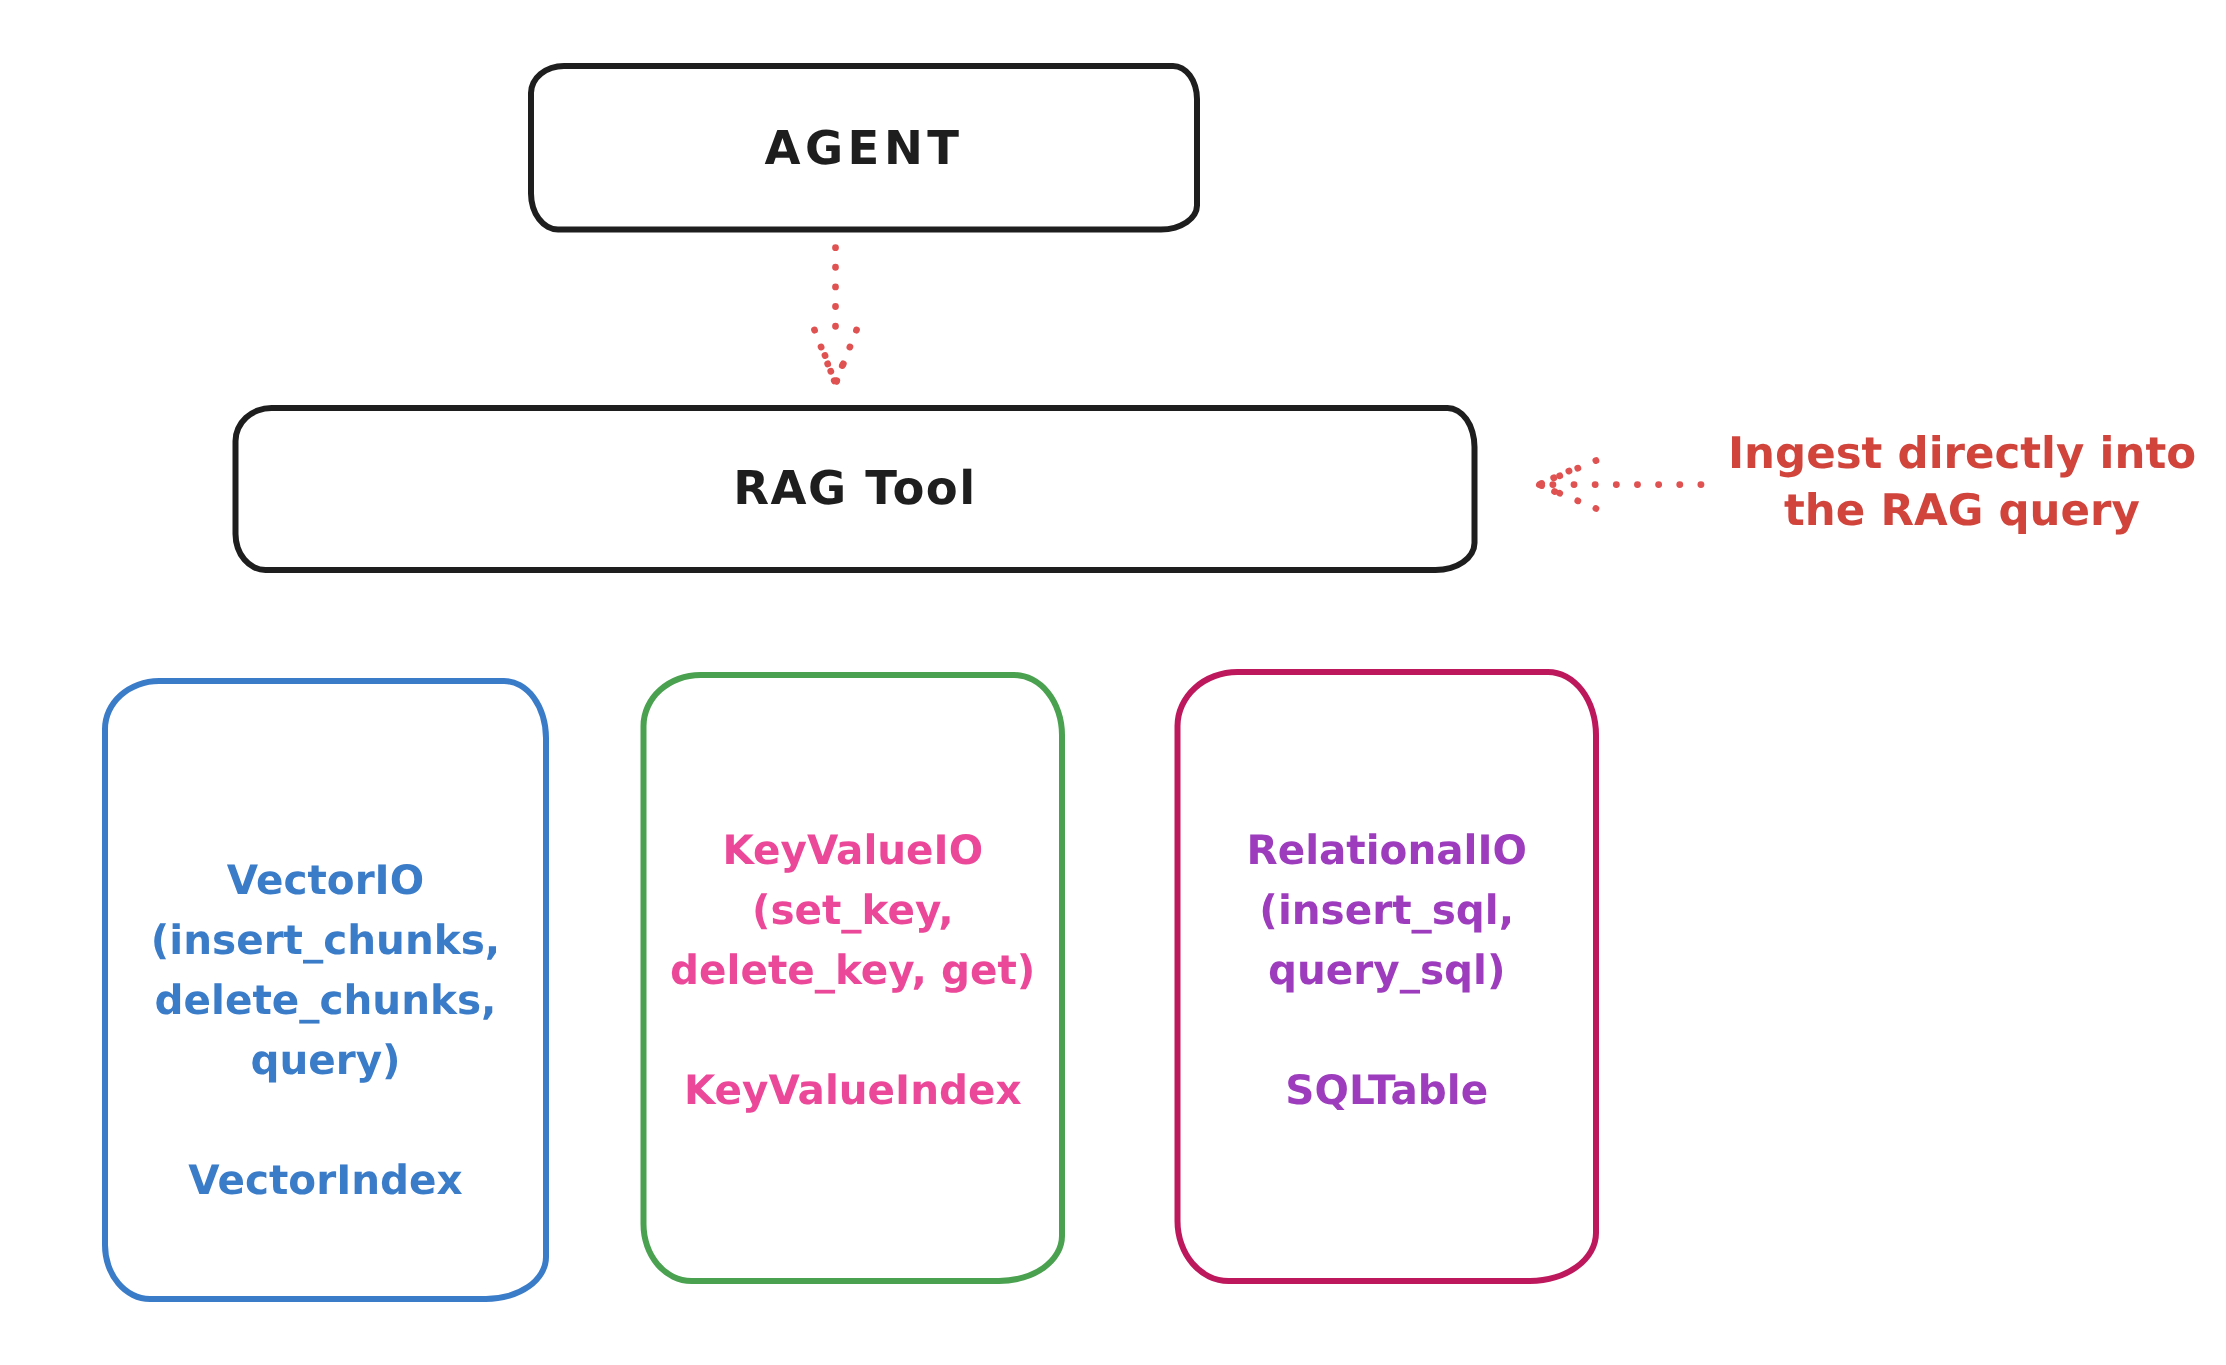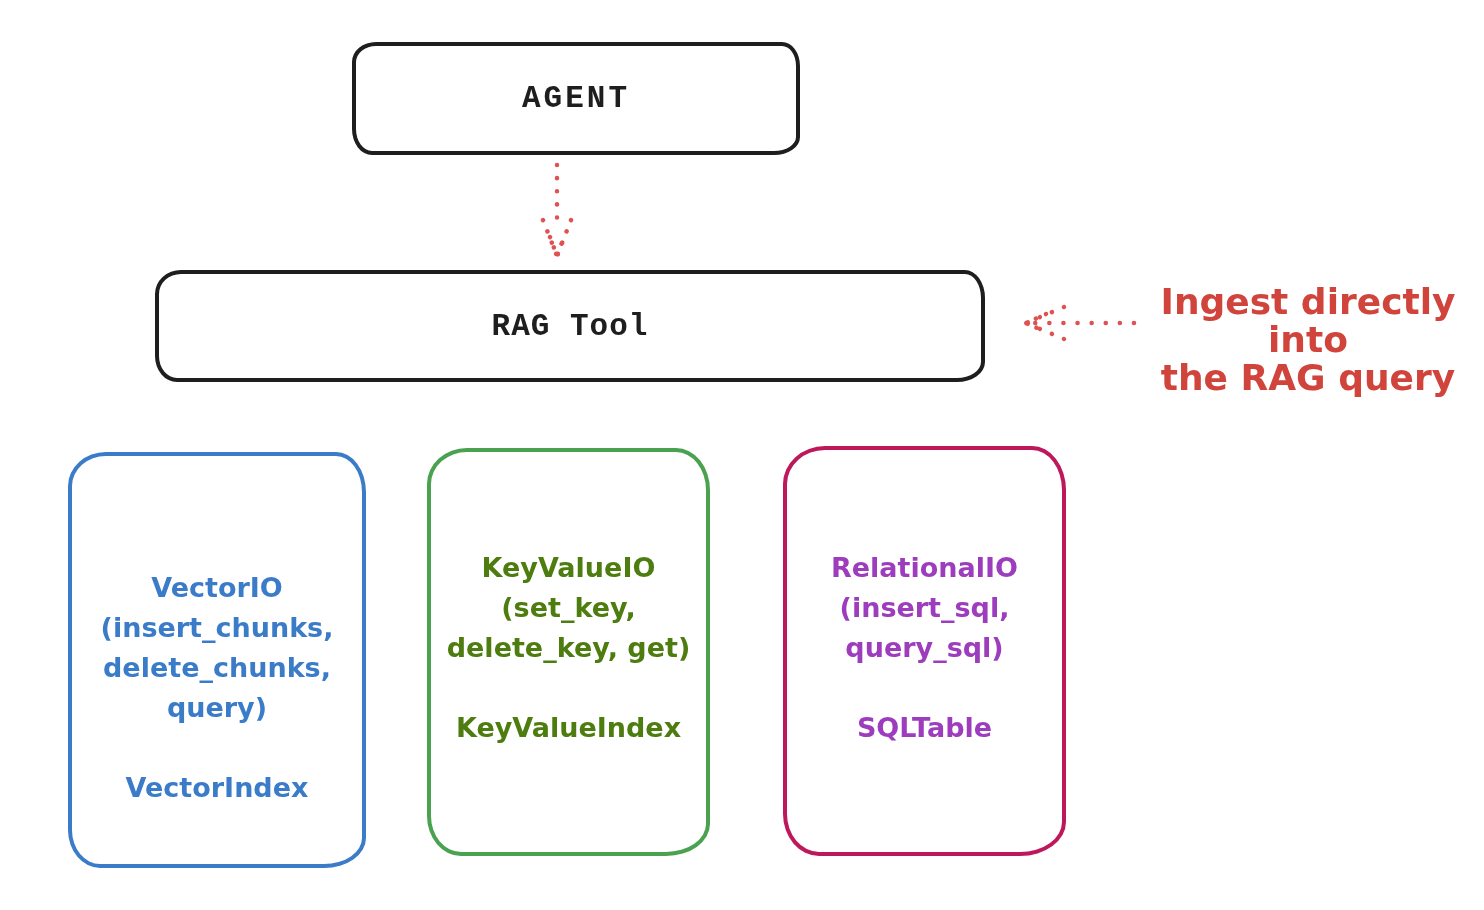--- a/index.html
+++ b/index.html
@@ -20,21 +20,20 @@
     box-sizing: border-box;
     background: #ffffff;
     display: flex;
     align-items: center;
     justify-content: center;
     text-align: center;
   }
   .node-black {
     border: 4px solid #1e1e1e;
     color: #1e1e1e;
-    font-family: Liberation Mono, monospace;
   }
   .agent-box {
     left: 352px; top: 42px;
     width: 448px; height: 113px;
     border-radius: 24px 18px 26px 20px / 20px 24px 18px 26px;
     font-size: 31px;
     font-weight: 700;
     letter-spacing: 3px;
   }
   .ragtool-box {
@@ -57,41 +56,41 @@
     width: 298px; height: 416px;
     border: 4px solid #3b7cc9;
     color: #3b7cc9;
     border-radius: 38px 30px 42px 32px / 34px 40px 30px 38px;
     padding-top: 112px;
   }
   .provider-green {
     left: 427px; top: 448px;
     width: 283px; height: 408px;
     border: 4px solid #4aa14f;
-    color: #4d7c0f;
+    color: #ec4899;
     border-radius: 40px 34px 44px 34px / 36px 42px 32px 40px;
     padding-top: 96px;
   }
   .provider-purple {
     left: 783px; top: 446px;
     width: 283px; height: 410px;
     border: 4px solid #be185d;
     color: #9d3dbd;
     border-radius: 42px 34px 46px 36px / 38px 44px 34px 42px;
     padding-top: 98px;
   }
   .index-label-blue { margin-top: 40px; }
   .index-label-green { margin-top: 40px; }
   .index-label-purple { margin-top: 40px; }
   .annotation {
     position: absolute;
     left: 1138px; top: 283px;
     width: 340px;
     color: #d0443c;
-    font-size: 36px;
+    font-size: 29px;
     line-height: 38px;
     font-weight: 700;
     text-align: center;
   }
   .arrow-svg {
     position: absolute;
     overflow: visible;
   }
   .arrow-v { left: 538px; top: 163px; }
   .arrow-h { left: 1012px; top: 300px; }

